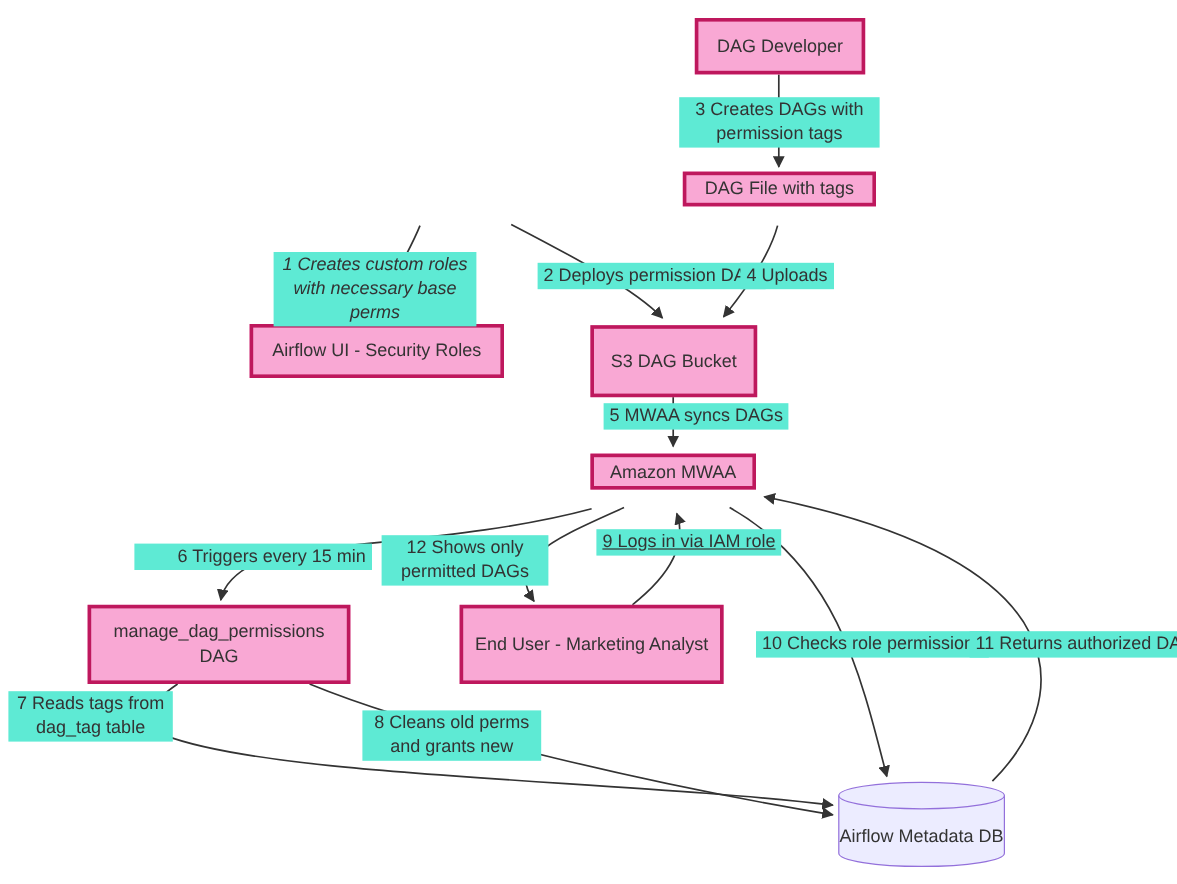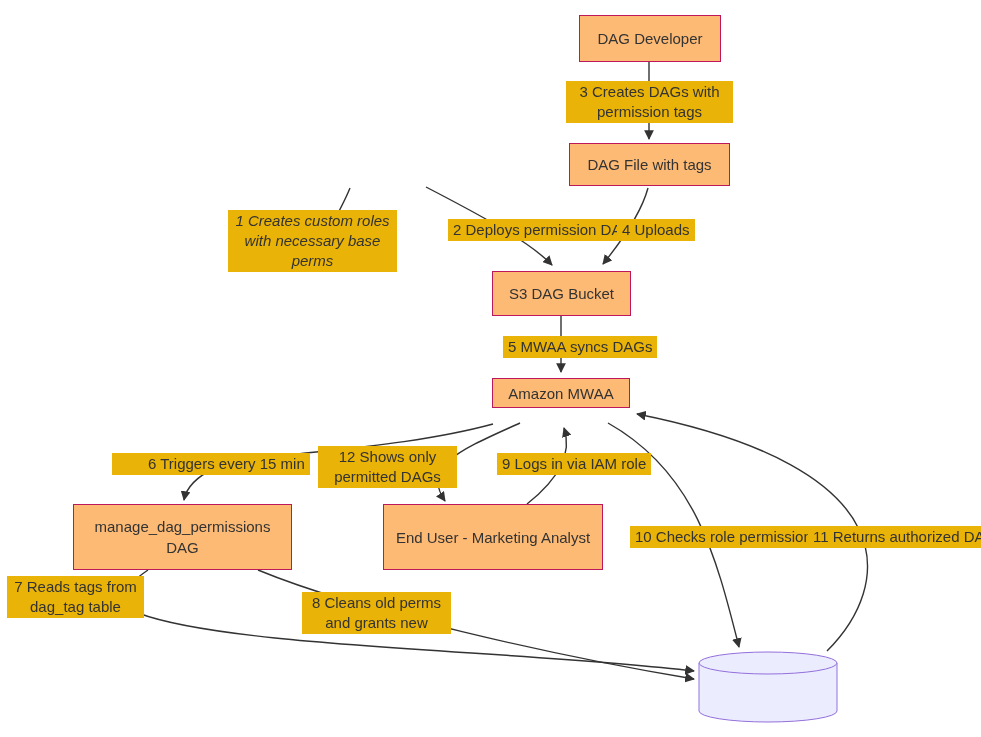--- a/index.html
+++ b/index.html
@@ -20,22 +20,22 @@
     left: 0; top: 0;
     width: 981px; height: 737px;
   }
   .edge-path {
     fill: none;
     stroke: #333333;
     stroke-width: 1.4px;
   }
   .node {
     position: absolute;
-    background: #fdba74;
-    border: 1px solid #be185d;
+    background: #f9a8d4;
+    border: 3px solid #be185d;
     display: flex;
     align-items: center;
     justify-content: center;
     text-align: center;
     font-size: 15px;
     line-height: 21px;
     color: #333333;
     padding: 2px 8px;
   }
   .cyl-label {
@@ -44,21 +44,21 @@
     align-items: center;
     justify-content: center;
     text-align: center;
     font-size: 15px;
     color: #333333;
     background: transparent;
     border: none;
   }
   .edge-label {
     position: absolute;
-    background: #eab308;
+    background: #5eead4;
     color: #333333;
     font-size: 15px;
     line-height: 20px;
     text-align: center;
     padding: 1px 5px;
     display: flex;
     align-items: center;
     justify-content: center;
   }
   .edge-label.oneline { white-space: nowrap; }
@@ -90,49 +90,51 @@
 
     <g>
       <path d="M699,663 L699,711 A69,11 0 0 0 837,711 L837,663" fill="#ECECFF" stroke="#9370DB" stroke-width="1"></path>
       <ellipse cx="768" cy="663" rx="69" ry="11" fill="#ECECFF" stroke="#9370DB" stroke-width="1"></ellipse>
     </g>
   </svg>
 
   <div class="node" style="left:579px; top:15px; width:142px; height:47px;">DAG Developer</div>
 
 
-  <div class="node" style="left:569px; top:143px; width:161px; height:43px;">DAG File with tags</div>
+  <div class="node" style="left:569px; top:143px; width:161px; height:29px;">DAG File with tags</div>
 
+  <div class="node" style="left:208px; top:270px; width:212px; height:45px;">Airflow UI - Security Roles</div>
 
-  <div class="node" style="left:492px; top:271px; width:139px; height:45px;">S3 DAG Bucket</div>
+  <div class="node" style="left:492px; top:271px; width:139px; height:60px;">S3 DAG Bucket</div>
 
   <div class="node" style="left:492px; top:378px; width:138px; height:30px;">Amazon MWAA</div>
 
   <div class="node" style="left:73px; top:504px; width:219px; height:66px;">manage_dag_permissions DAG</div>
 
   <div class="node" style="left:383px; top:504px; width:220px; height:66px;">End User - Marketing Analyst</div>
 
+  <div class="cyl-label" style="left:699px; top:683px; width:138px; height:28px;">Airflow Metadata DB</div>
 
   <div class="edge-label" style="left:228px; top:210px; width:169px;font-style:italic;">1 Creates custom roles with necessary base perms</div>
 
   <div class="edge-label oneline" style="left:448px; top:219px;">2 Deploys permission DAG</div>
 
   <div class="edge-label" style="left:566px; top:81px; width:167px;">3 Creates DAGs with permission tags</div>
 
   <div class="edge-label oneline" style="left:617px; top:219px;">4 Uploads</div>
 
   <div class="edge-label oneline" style="left:503px; top:336px;">5 MWAA syncs DAGs</div>
 
   <div class="edge-label oneline" style="left:112px; top:453px;padding-left:36px;">6 Triggers every 15 min</div>
 
   <div class="edge-label" style="left:7px; top:576px; width:137px;">7 Reads tags from dag_tag table</div>
 
   <div class="edge-label" style="left:302px; top:592px; width:149px;">8 Cleans old perms and grants new</div>
 
-  <div class="edge-label oneline" style="left:497px; top:453px;">9 Logs in via IAM role</div>
+  <div class="edge-label oneline" style="left:497px; top:441px;text-decoration:underline;">9 Logs in via IAM role</div>
 
   <div class="edge-label oneline" style="left:630px; top:526px;">10 Checks role permissions</div>
 
   <div class="edge-label oneline" style="left:808px; top:526px;">11 Returns authorized DAGs</div>
 
   <div class="edge-label" style="left:318px; top:446px; width:139px;">12 Shows only permitted DAGs</div>
 
 </div>
 
 </body></html>

